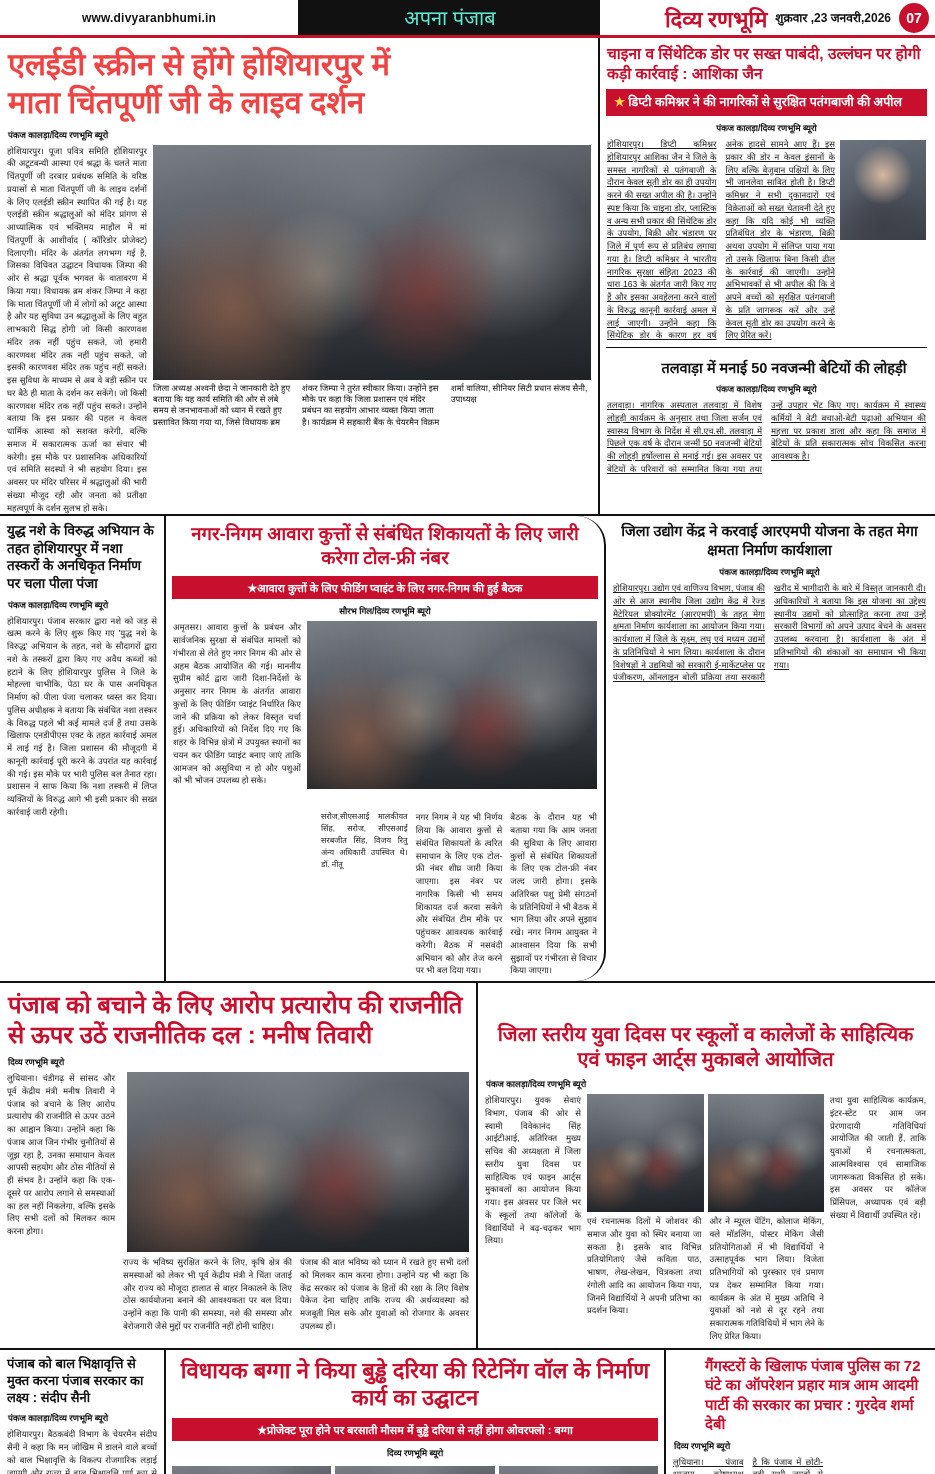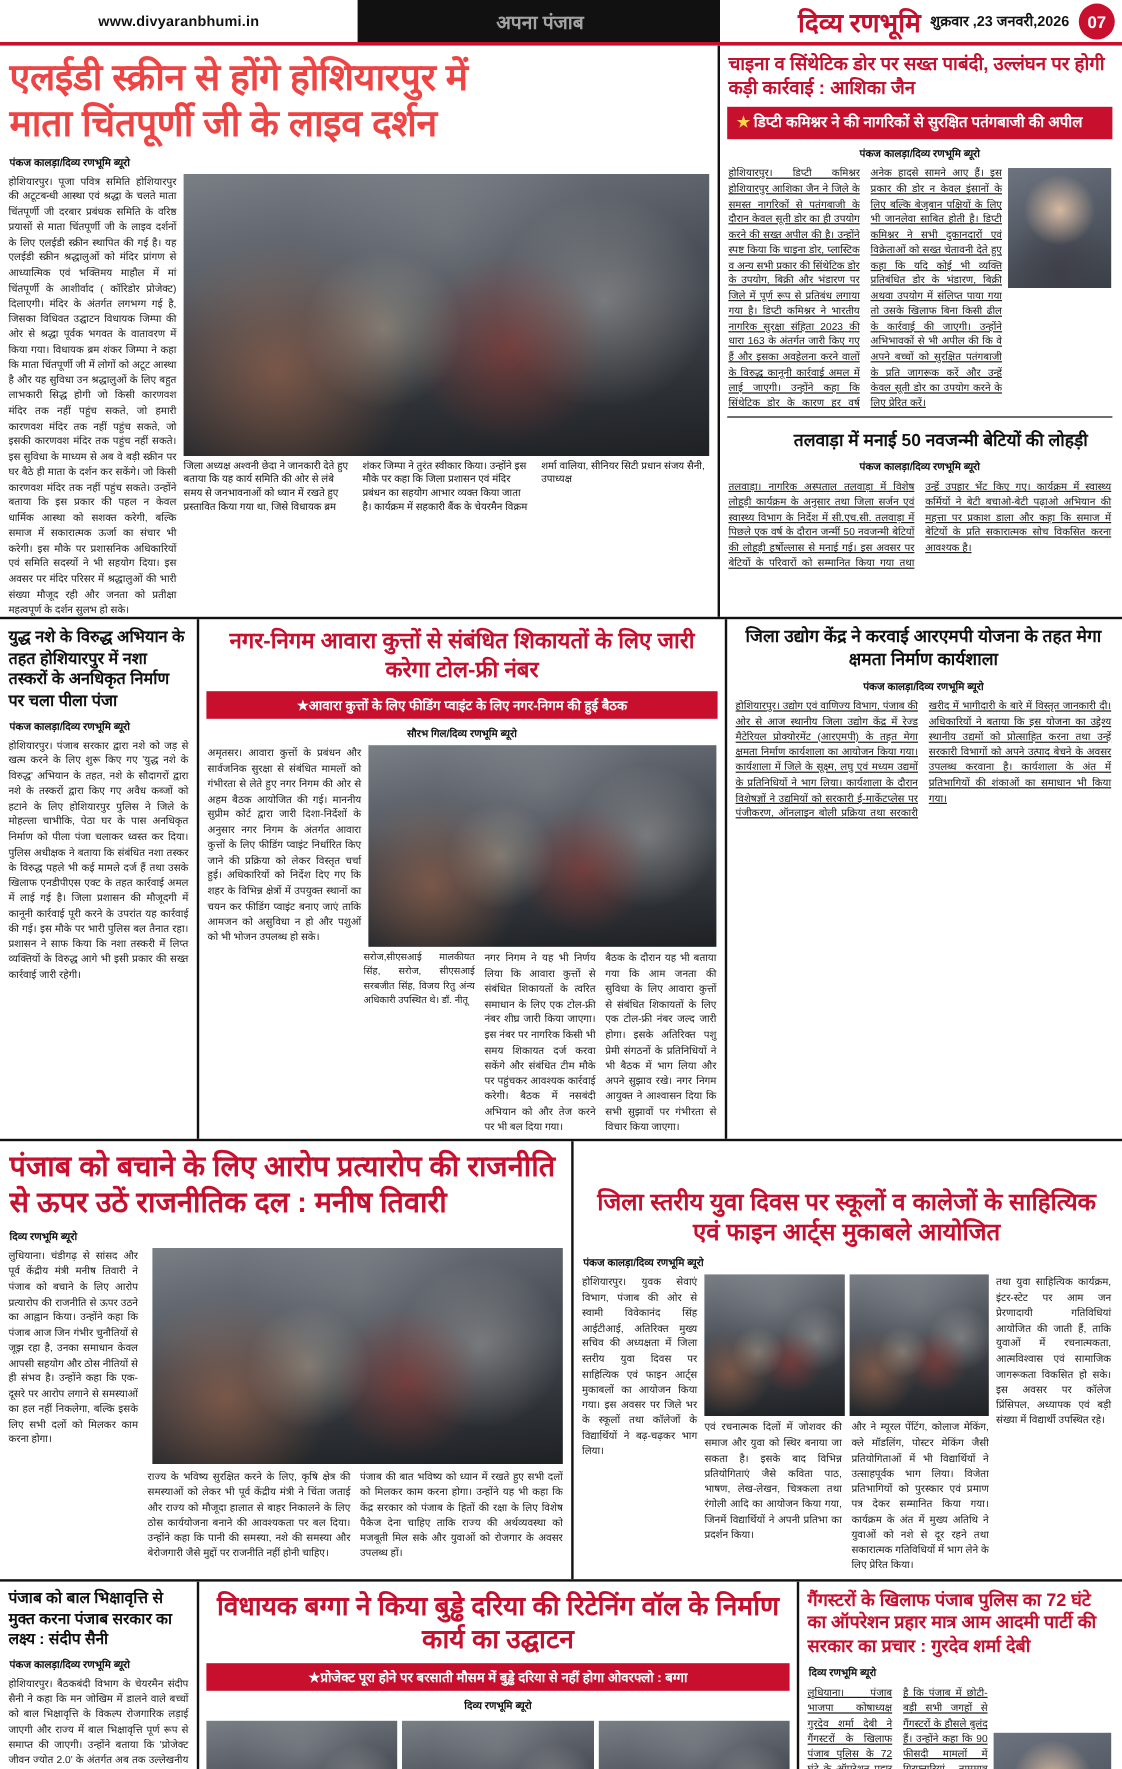--- a/index.html
+++ b/index.html
@@ -16,23 +16,23 @@
   .masthead {
     display:flex; align-items:stretch; height:38px;
     border-bottom:3px solid #c8102e;
   }
   .mh-left {
     flex:0 0 300px; display:flex; align-items:center; justify-content:center;
     font-size:12px; font-weight:bold; color:#111; letter-spacing:.2px;
     border-right:2px solid #111;
   }
   .mh-center {
-    flex:0 0 300px; background:#111; color:#a3a3a3; display:flex;
+    flex:0 0 300px; background:#111; color:#5eead4; display:flex;
     align-items:center; justify-content:center;
-    font-size:16px; font-weight:bold;
+    font-size:20px; font-weight:normal;
   }
   .mh-right {
     flex:1; display:flex; align-items:center; justify-content:flex-end;
     padding-right:6px; gap:8px;
   }
   .mh-logo { font-size:22px; font-weight:bold; color:#c8102e; font-family:"Liberation Serif", serif; }
   .mh-date { font-size:12px; font-weight:bold; color:#111; }
   .mh-pageno {
     width:30px; height:30px; border-radius:50%; background:#c8102e; color:#fff;
     display:flex; align-items:center; justify-content:center;
@@ -177,35 +177,35 @@
     </div>
   </div>
 
   <div class="sec">
     <div class="cell v-div" style="width:166px;">
       <div class="hl2 black" style="font-size:13.5px;">युद्ध नशे के विरुद्ध अभियान के तहत होशियारपुर में नशा तस्करों के अनधिकृत निर्माण पर चला पीला पंजा</div>
       <div class="byline byline-l">पंकज कालड़ा/दिव्य रणभूमि ब्यूरो</div>
       <div class="body-text">होशियारपुर। पंजाब सरकार द्वारा नशे को जड़ से खत्म करने के लिए शुरू किए गए 'युद्ध नशे के विरुद्ध' अभियान के तहत, नशे के सौदागरों द्वारा नशे के तस्करों द्वारा किए गए अवैध कब्जों को हटाने के लिए होशियारपुर पुलिस ने जिले के मोहल्ला चाभीकि, पेठा घर के पास अनधिकृत निर्माण को पीला पंजा चलाकर ध्वस्त कर दिया। पुलिस अधीक्षक ने बताया कि संबंधित नशा तस्कर के विरुद्ध पहले भी कई मामले दर्ज हैं तथा उसके खिलाफ एनडीपीएस एक्ट के तहत कार्रवाई अमल में लाई गई है। जिला प्रशासन की मौजूदगी में कानूनी कार्रवाई पूरी करने के उपरांत यह कार्रवाई की गई। इस मौके पर भारी पुलिस बल तैनात रहा। प्रशासन ने साफ किया कि नशा तस्करी में लिप्त व्यक्तियों के विरुद्ध आगे भी इसी प्रकार की सख्त कार्रवाई जारी रहेगी।</div>
     </div>
 
-    <div class="cell v-div" style="width:440px;">
+    <div class="cell v-div" style="width:440px;border-radius:29px;">
       <div class="hl2" style="text-align:center;">नगर-निगम आवारा कुत्तों से संबंधित शिकायतों के लिए जारी करेगा टोल-फ्री नंबर</div>
       <div class="redbar-sm">
         <span class="star">★</span><span>आवारा कुत्तों के लिए फीडिंग प्वाइंट के लिए नगर-निगम की हुई बैठक</span>
       </div>
       <div class="byline">सौरभ गिल/दिव्य रणभूमि ब्यूरो</div>
       <div style="display:flex; gap:6px; padding:0 7px;">
         <div style="width:128px;">
           <div class="body-text" style="padding:0;">अमृतसर। आवारा कुत्तों के प्रबंधन और सार्वजनिक सुरक्षा से संबंधित मामलों को गंभीरता से लेते हुए नगर निगम की ओर से अहम बैठक आयोजित की गई। माननीय सुप्रीम कोर्ट द्वारा जारी दिशा-निर्देशों के अनुसार नगर निगम के अंतर्गत आवारा कुत्तों के लिए फीडिंग प्वाइंट निर्धारित किए जाने की प्रक्रिया को लेकर विस्तृत चर्चा हुई। अधिकारियों को निर्देश दिए गए कि शहर के विभिन्न क्षेत्रों में उपयुक्त स्थानों का चयन कर फीडिंग प्वाइंट बनाए जाएं ताकि आमजन को असुविधा न हो और पशुओं को भी भोजन उपलब्ध हो सके।</div>
         </div>
         <div style="flex:1;">
           <div class="photo" style="height:168px;"></div>
         </div>
       </div>
-      <div style="display:flex; gap:2px; padding:3px 7px 4px 7px;">
+      <div style="display:flex; gap:20px; padding:3px 7px 4px 7px;margin-top:19px;">
         <div style="width:128px;"></div>
         <div style="flex:1; display:flex; gap:8px;">
           <div class="body-text" style="flex:1; padding:0; font-size:8px;">सरोज,सीएसआई मालकीयत सिंह, सरोज, सीएसआई सरबजीत सिंह, विजय रितु अंन्य अधिकारी उपस्थित थे। डॉ. नीतू</div>
           <div class="body-text" style="flex:1; padding:0;">नगर निगम ने यह भी निर्णय लिया कि आवारा कुत्तों से संबंधित शिकायतों के त्वरित समाधान के लिए एक टोल-फ्री नंबर शीघ्र जारी किया जाएगा। इस नंबर पर नागरिक किसी भी समय शिकायत दर्ज करवा सकेंगे और संबंधित टीम मौके पर पहुंचकर आवश्यक कार्रवाई करेगी। बैठक में नसबंदी अभियान को और तेज करने पर भी बल दिया गया।</div>
           <div class="body-text" style="flex:1; padding:0;">बैठक के दौरान यह भी बताया गया कि आम जनता की सुविधा के लिए आवारा कुत्तों से संबंधित शिकायतों के लिए एक टोल-फ्री नंबर जल्द जारी होगा। इसके अतिरिक्त पशु प्रेमी संगठनों के प्रतिनिधियों ने भी बैठक में भाग लिया और अपने सुझाव रखे। नगर निगम आयुक्त ने आश्वासन दिया कि सभी सुझावों पर गंभीरता से विचार किया जाएगा।</div>
         </div>
       </div>
     </div>
 
     <div class="cell" style="width:327px;">
@@ -273,21 +273,21 @@
       <div class="byline">दिव्य रणभूमि ब्यूरो</div>
       <div class="gallery">
         <div class="photo"></div>
         <div class="photo"></div>
         <div class="photo"></div>
       </div>
 
     </div>
 
     <div class="cell" style="width:267px;">
-      <div class="hl2" style="font-size:15px;">गैंगस्टरों के खिलाफ पंजाब पुलिस का 72 घंटे का ऑपरेशन प्रहार मात्र आम आदमी पार्टी की सरकार का प्रचार : गुरदेव शर्मा देबी</div>
+      <div class="hl2" style="font-size:15px;margin-left:32px;">गैंगस्टरों के खिलाफ पंजाब पुलिस का 72 घंटे का ऑपरेशन प्रहार मात्र आम आदमी पार्टी की सरकार का प्रचार : गुरदेव शर्मा देबी</div>
       <div class="byline byline-l">दिव्य रणभूमि ब्यूरो</div>
       <div style="padding:0 7px;">
         <div class="portrait" style="width:98px; height:112px; margin-top:40px;"></div>
         <div class="body-text cols2" style="padding:0;">लुधियाना। पंजाब भाजपा कोषाध्यक्ष गुरदेव शर्मा देबी ने गैंगस्टरों के खिलाफ पंजाब पुलिस के 72 घंटे के ऑपरेशन प्रहार को मात्र सरकार का प्रचार तंत्र का साधन बताया। शर्मा सरकार की ओर से जारी आंकड़ों के अनुसार, जिसमें 85414 इमारतें चेक कीं और 75867 लोगों जांच में डालने के दाये किए। बड़ी 916 गैंगस्टरों को काबू करने के दावे किए गए, जबकि वास्तविकता यह है कि पंजाब में छोटी-बड़ी सभी जगहों से गैंगस्टरों के हौसले बुलंद हैं। उन्होंने कहा कि 90 फीसदी मामलों में गिरफ्तारियां नाममात्र की हैं तथा सरकार सिर्फ आंकड़ों के माध्यम से जनता को गुमराह करने का प्रयास कर रही है। उन्होंने कहा कि 22 मार्च 2022 से लेकर 22 जनवरी 2026 तक जारी सरकारी आंकड़े ही सरकार के दावों की पोल खोलने के लिए पर्याप्त हैं।</div>
       </div>
     </div>
   </div>
 
 </div>
 

